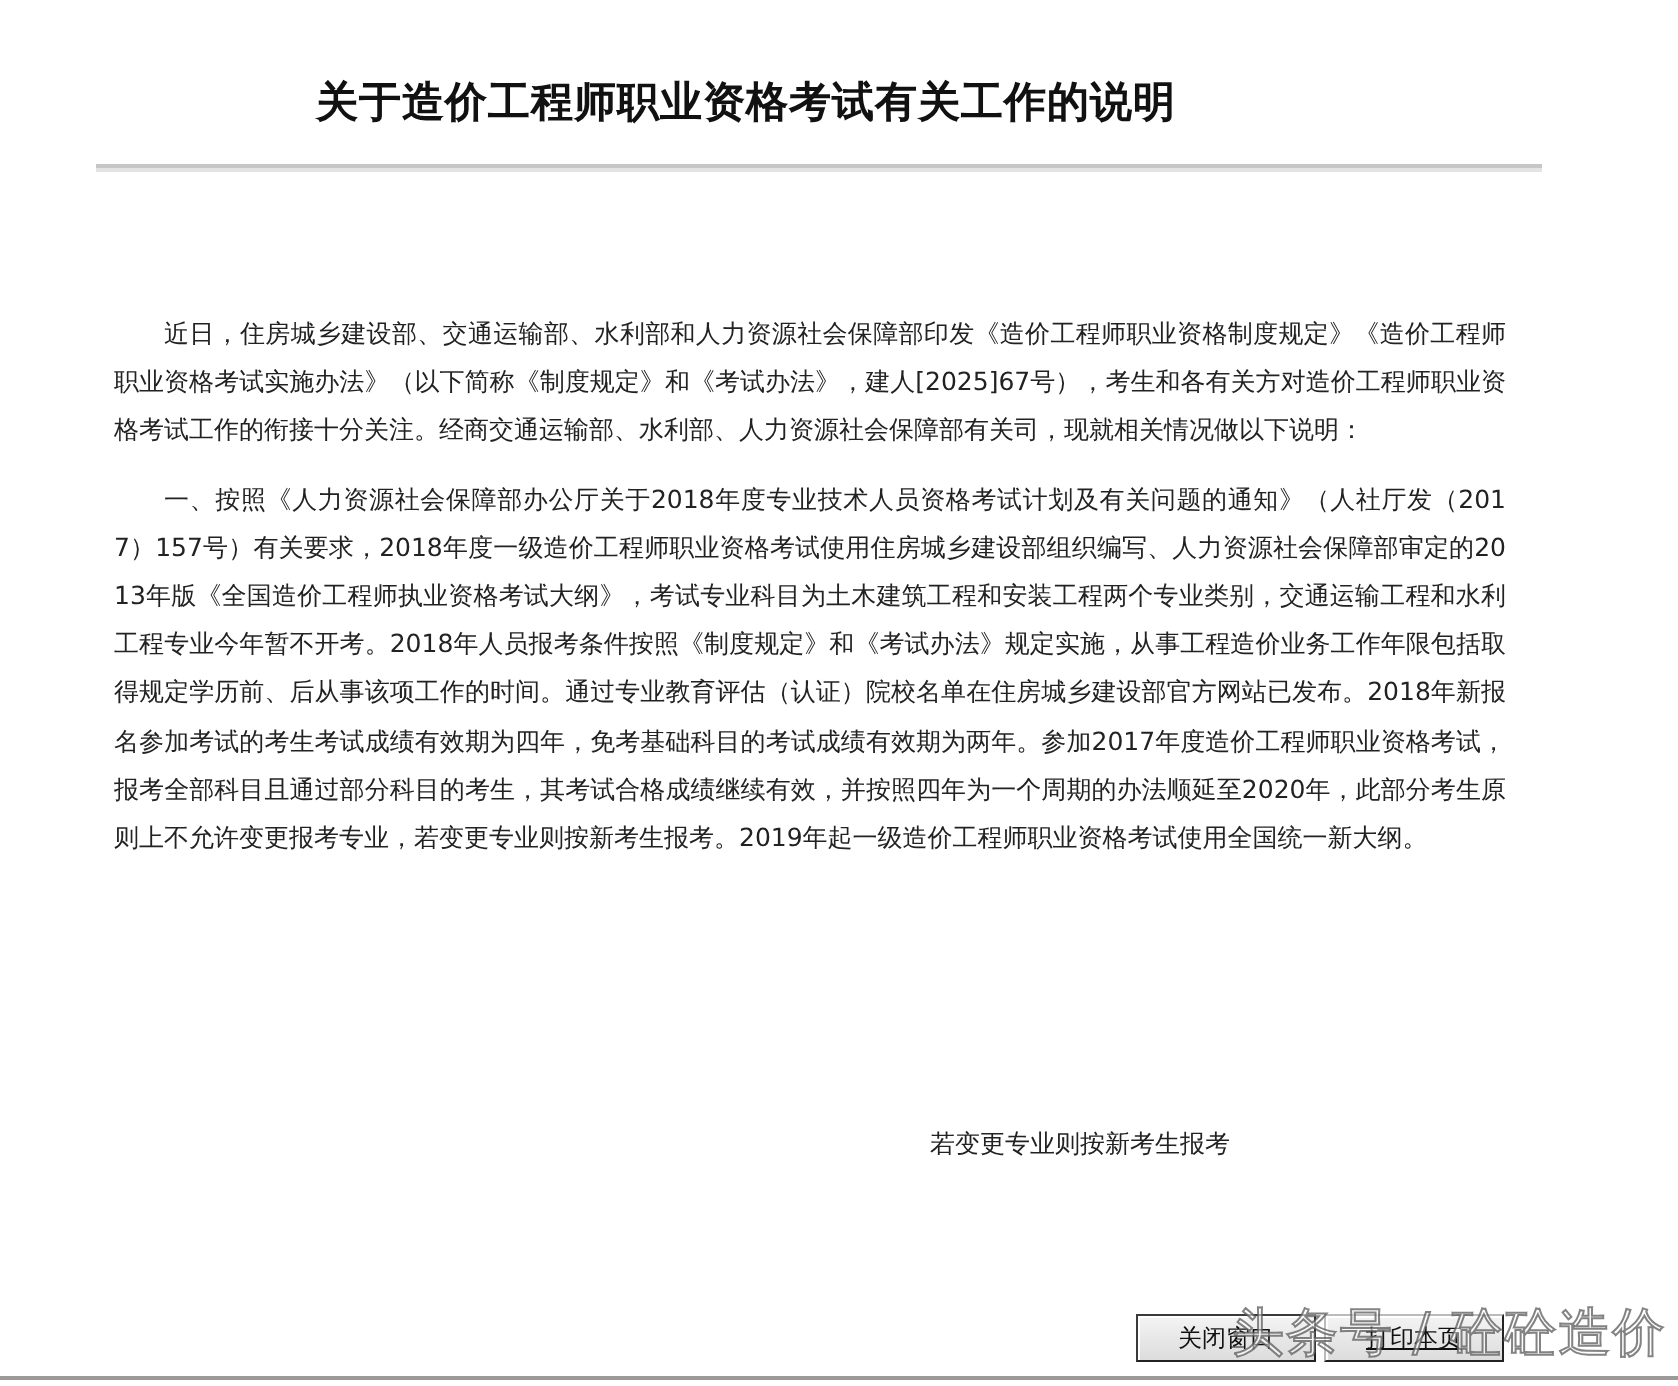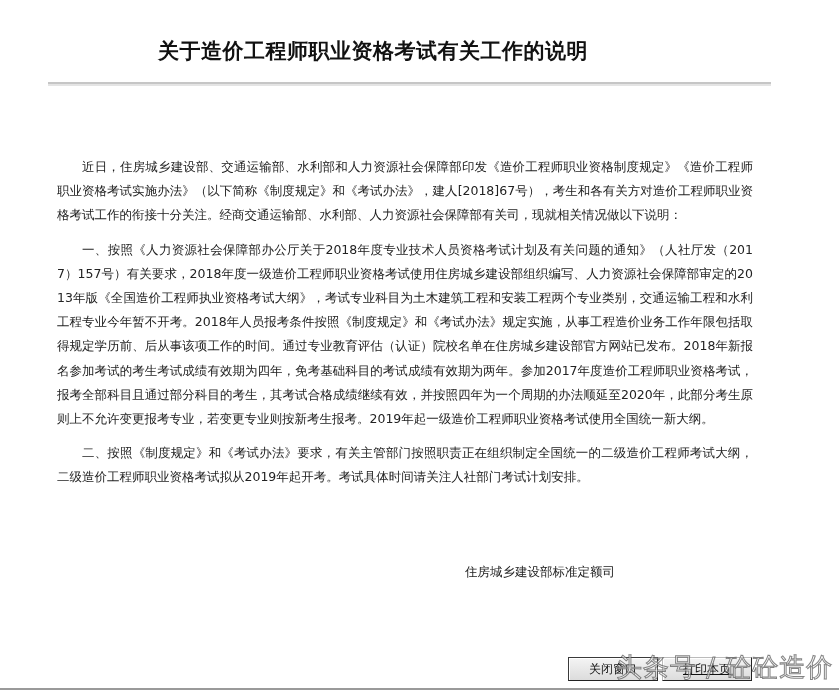--- a/index.html
+++ b/index.html
@@ -109,27 +109,26 @@
     }
   </style>
 </head>
 <body>
 
 <h1 class="page-title">关于造价工程师职业资格考试有关工作的说明</h1>
 
 <div class="title-divider"></div>
 
 <div class="article">
-  <p>近日，住房城乡建设部、交通运输部、水利部和人力资源社会保障部印发《造价工程师职业资格制度规定》《造价工程师职业资格考试实施办法》（以下简称《制度规定》和《考试办法》，建人[2018]67号），考生和各有关方对造价工程师职业资格考试工作的衔接十分关注。经商交通运输部、水利部、人力资源社会保障部有关司，现就相关情况做以下说明：</p>
+  <p>近日，住房城乡建设部、交通运输部、水利部和人力资源社会保障部印发《造价工程师职业资格制度规定》《造价工程师职业资格考试实施办法》（以下简称《制度规定》和《考试办法》，建人[2025]67号），考生和各有关方对造价工程师职业资格考试工作的衔接十分关注。经商交通运输部、水利部、人力资源社会保障部有关司，现就相关情况做以下说明：</p>
   <p>一、按照《人力资源社会保障部办公厅关于2018年度专业技术人员资格考试计划及有关问题的通知》（人社厅发（2017）157号）有关要求，2018年度一级造价工程师职业资格考试使用住房城乡建设部组织编写、人力资源社会保障部审定的2013年版《全国造价工程师执业资格考试大纲》，考试专业科目为土木建筑工程和安装工程两个专业类别，交通运输工程和水利工程专业今年暂不开考。2018年人员报考条件按照《制度规定》和《考试办法》规定实施，从事工程造价业务工作年限包括取得规定学历前、后从事该项工作的时间。通过专业教育评估（认证）院校名单在住房城乡建设部官方网站已发布。2018年新报名参加考试的考生考试成绩有效期为四年，免考基础科目的考试成绩有效期为两年。参加2017年度造价工程师职业资格考试，报考全部科目且通过部分科目的考生，其考试合格成绩继续有效，并按照四年为一个周期的办法顺延至2020年，此部分考生原则上不允许变更报考专业，若变更专业则按新考生报考。2019年起一级造价工程师职业资格考试使用全国统一新大纲。</p>
-  <p>二、按照《制度规定》和《考试办法》要求，有关主管部门按照职责正在组织制定全国统一的二级造价工程师考试大纲，二级造价工程师职业资格考试拟从2019年起开考。考试具体时间请关注人社部门考试计划安排。</p>
 </div>
 
 <div class="signature">
-  <div>住房城乡建设部标准定额司</div>
+  <div>若变更专业则按新考生报考</div>
 </div>
 
 <div class="button-row">
   <button class="btn btn-close">关闭窗口</button>
   <button class="btn btn-print">打印本页</button>
 </div>
 
 <div class="watermark">头条号 / 砼砼造价</div>
 
 <div class="bottom-rule"></div>

